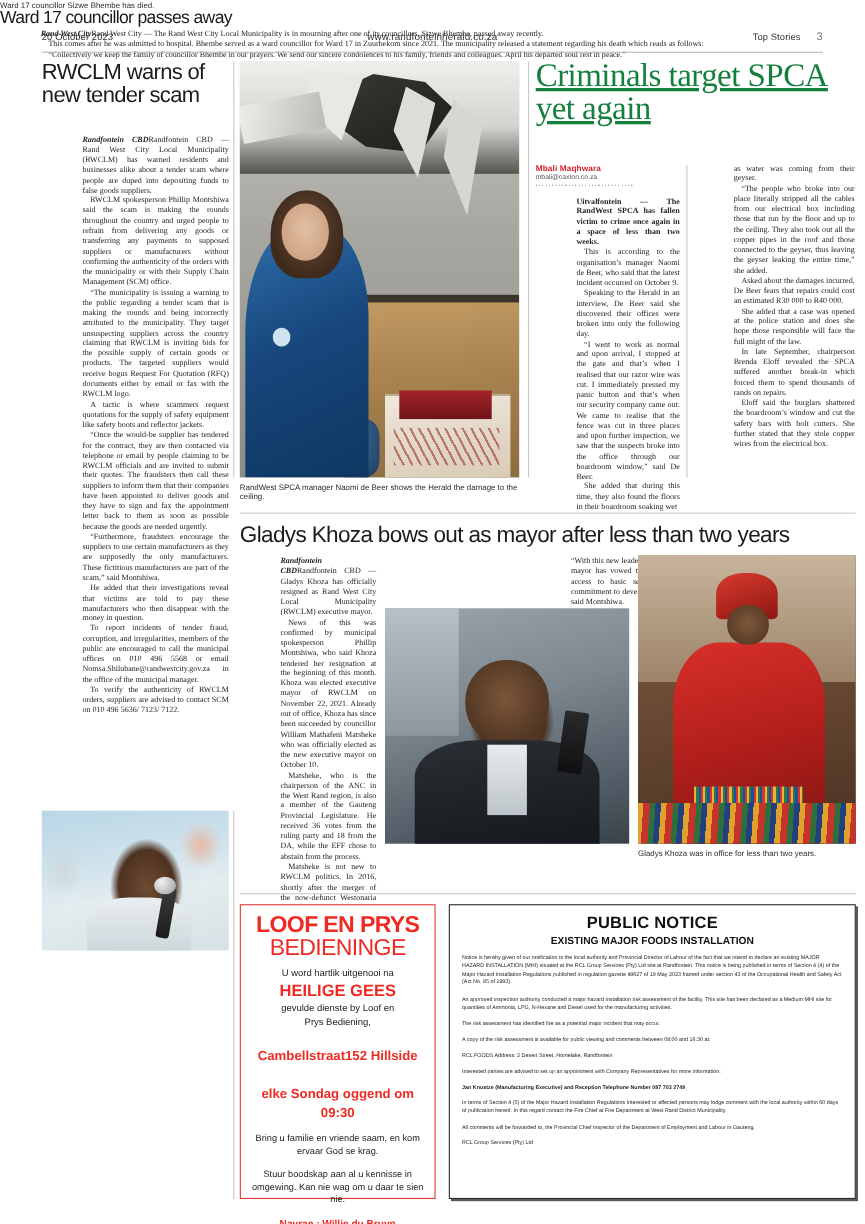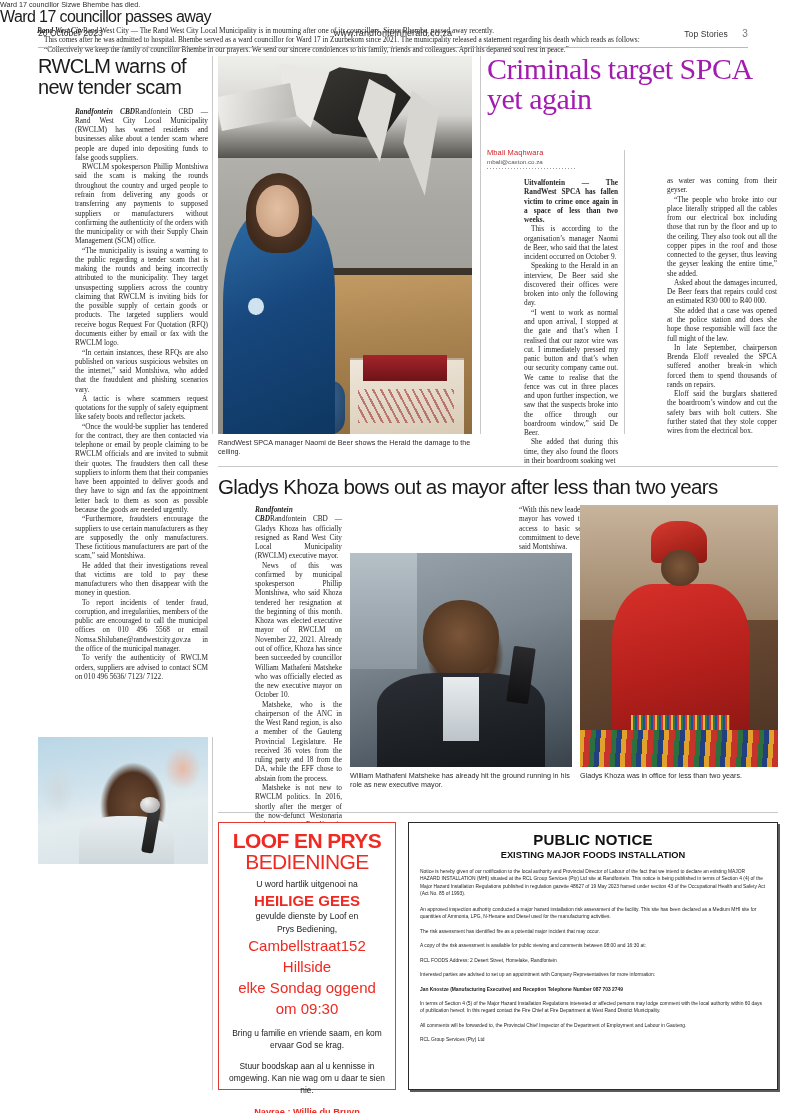--- a/index.html
+++ b/index.html
@@ -28,22 +28,22 @@
   .rule-top { position:absolute; left:38px; top:47px; width:710px; height:1px; background:#b9b9b9; }
 
   
   .hl {
     font-family:"Liberation Sans", sans-serif;
     font-weight:400; color:#1b1b1b;
     letter-spacing:-0.6px; line-height:1.04;
   }
   .hl-serif {
     font-family:"Liberation Serif", serif;
-    font-weight:400; color:#a21caf;
-    letter-spacing:-0.5px; line-height:1.0;
+    font-weight:400; color:#15803d;
+    letter-spacing:-0.5px; line-height:1.0;text-decoration:underline;
   }
   .body-txt {
     font-family:"Liberation Serif", serif;
     font-size:7.3px; line-height:1.27; text-align:justify;
     color:#242424; -webkit-hyphens:auto; hyphens:auto;padding-left:37px;
   }
   .body-txt p { margin:0; text-indent:7px; }
   .body-txt p.first { text-indent:0; }
   .lead-in { font-weight:bold; font-style:italic; }
   .caption {
@@ -51,21 +51,21 @@
     font-size:7.2px; line-height:1.3; color:#2c2c2c;
   }
 
   
   .vrule { position:absolute; width:1px; background:#c9c9c9; }
   .hrule { position:absolute; height:1px; background:#c9c9c9; }
 
   
   #col1 { position:absolute; left:38px; top:56px; width:170px; }
   #col1 .hl { font-size:20px; }
-  #col1 .story1-body { margin-top:9px; }
+  #col1 .story1-body { margin-top:24px; }
 
   .photo {
     position:relative; overflow:hidden; background:#ddd;
   }
   .ph-bhembe {
     position:absolute; left:38px; top:737px; width:170px; height:127px;
     background:
       radial-gradient(ellipse 46px 60px at 56% 54%, #6d4b33 0%, #4e3221 55%, rgba(78,50,33,0) 72%),
       radial-gradient(ellipse 20px 34px at 66% 72%, #2b2b2b 0%, rgba(43,43,43,0) 70%),
       radial-gradient(ellipse 60px 40px at 50% 100%, #dfe6ea 0%, rgba(223,230,234,0) 75%),
@@ -141,32 +141,32 @@
       background:radial-gradient(ellipse at 40% 30%,#3f6fa0,#1f3d5e); border-radius:30%; }
   .ph-spca .rack { position:absolute; left:28%; top:60%; width:18%; height:34%;
       background:repeating-linear-gradient(90deg,#3a3631 0 1.5px, rgba(120,115,108,.35) 1.5px 5px); }
 
   .cap-spca { position:absolute; left:218px; top:438px; width:254px; }
 
   
   #spca-hl { position:absolute; left:487px; top:54px; width:290px; font-size:30px; }
   .byline { position:absolute; left:487px; top:148px; width:130px; }
   .byline .bname {
-    font-family:"Liberation Sans", sans-serif; font-weight:normal;
+    font-family:"Liberation Sans", sans-serif; font-weight:bold;
     font-size:7.5px; color:#d1232a; letter-spacing:.1px;
   }
   .byline .bmail {
     font-family:"Liberation Sans", sans-serif; font-size:6.2px; color:#555; margin-top:1px;
   }
   .byline .bdots {
     margin-top:3px; width:88px; height:1px;
     background:repeating-linear-gradient(90deg,#9a9a9a 0 1px, rgba(0,0,0,0) 1px 3px);
   }
   #spca-c1 { position:absolute; left:487px; top:178px; width:131px; }
-  #spca-c2 { position:absolute; left:630px; top:148px; width:147px;margin-top:28px; }
+  #spca-c2 { position:absolute; left:630px; top:148px; width:147px; }
   .standfirst { font-weight:bold; }
 
   
   #khoza-hl { position:absolute; left:218px; top:476px; width:560px; font-size:20.5px; }
   #khoza-c1 { position:absolute; left:218px; top:505px; width:124px; }
   #khoza-c3 { position:absolute; left:482px; top:505px; width:124px; }
 
   .ph-matsheke {
     position:absolute; left:350px; top:505px; width:222px; height:262px;
     background:
@@ -215,21 +215,21 @@
   .ad-loof .al1 {
     color:#ef2a22; font-weight:bold; font-size:21px; line-height:1.0;
     letter-spacing:-0.6px;
   }
   .ad-loof .al2 {
     color:#ef2a22; font-weight:normal; font-size:21px; line-height:1.0;
     letter-spacing:-0.6px; margin-bottom:6px;
   }
   .ad-loof .aln { font-size:8.6px; color:#222; line-height:1.45; }
   .ad-loof .ahg { color:#ef2a22; font-weight:bold; font-size:15px; margin:2px 0 1px; }
-  .ad-loof .ared { color:#ef2a22; font-weight:normal; font-size:15px; line-height:1.4; }
+  .ad-loof .ared { color:#ef2a22; font-weight:bold; font-size:12px; line-height:1.4;margin-top:17px; }
   .ad-loof .ablk { font-size:8.4px; color:#222; line-height:1.42; margin-top:9px; }
   .ad-loof .anav { color:#ef2a22; font-weight:bold; font-size:9.2px; line-height:1.35; margin-top:9px; }
 
   
   .notice {
     position:absolute; left:408px; top:822px; width:370px; height:268px;
     border:1.4px solid #2a2a2a; background:#fff;
     box-shadow:2px 2px 0 #5a5a5a;
     padding:8px 11px 6px;
     font-family:"Liberation Sans", sans-serif;
@@ -263,21 +263,20 @@
   <div class="vrule" style="left:344px; top:505px; height:0px;"></div>
   <div class="hrule" style="left:218px; top:466px; width:560px;"></div>
   <div class="hrule" style="left:218px; top:812px; width:560px;"></div>
 
   <div id="col1">
     <div class="hl">RWCLM warns of new tender scam</div>
     <div class="body-txt story1-body">
       <p class="first"><span class="lead-in">Randfontein CBD</span><span>Randfontein CBD — Rand West City Local Municipality (RWCLM) has warned residents and businesses alike about a tender scam where people are duped into depositing funds to false goods suppliers.</span></p>
       <p>RWCLM spokesperson Phillip Montshiwa said the scam is making the rounds throughout the country and urged people to refrain from delivering any goods or transferring any payments to supposed suppliers or manufacturers without confirming the authenticity of the orders with the municipality or with their Supply Chain Management (SCM) office.</p>
       <p>“The municipality is issuing a warning to the public regarding a tender scam that is making the rounds and being incorrectly attributed to the municipality. They target unsuspecting suppliers across the country claiming that RWCLM is inviting bids for the possible supply of certain goods or products. The targeted suppliers would receive bogus Request For Quotation (RFQ) documents either by email or fax with the RWCLM logo.</p>
-      <p>“In certain instances, these RFQs are also published on various suspicious websites on the internet,” said Montshiwa, who added that the fraudulent and phishing scenarios vary.</p>
       <p>A tactic is where scammers request quotations for the supply of safety equipment like safety boots and reflector jackets.</p>
       <p>“Once the would-be supplier has tendered for the contract, they are then contacted via telephone or email by people claiming to be RWCLM officials and are invited to submit their quotes. The fraudsters then call these suppliers to inform them that their companies have been appointed to deliver goods and they have to sign and fax the appointment letter back to them as soon as possible because the goods are needed urgently.</p>
       <p>“Furthermore, fraudsters encourage the suppliers to use certain manufacturers as they are supposedly the only manufacturers. These fictitious manufacturers are part of the scam,” said Montshiwa.</p>
       <p>He added that their investigations reveal that victims are told to pay these manufacturers who then disappear with the money in question.</p>
       <p>To report incidents of tender fraud, corruption, and irregularities, members of the public are encouraged to call the municipal offices on 010 496 5568 or email Nomsa.Shilubane@randwestcity.gov.za in the office of the municipal manager.</p>
       <p>To verify the authenticity of RWCLM orders, suppliers are advised to contact SCM on 010 496 5636/ 7123/ 7122.</p>
     </div>
   </div>
 
   <div class="photo ph-bhembe">
@@ -357,21 +356,20 @@
     <p class="first">“With this new leadership, the municipality is looking forward to a brighter future. The mayor has vowed to focus on creating economic opportunities for all, increasing access to basic services, and protecting the environment. He expressed his commitment to developing Rand West City into a vibrant and prosperous community,” said Montshiwa.</p>
   </div>
 
   <div class="photo ph-matsheke" style="top:553px; height:214px;">
     <div class="bg1"></div>
     <div class="head"></div>
     <div class="suit"></div>
     <div class="shirtw"></div>
     <div class="phone"></div>
   </div>
-  <div class="caption cap-mats">William Mathafeni Matsheke has already hit the ground running in his role as new executive mayor.</div>
 
   <div class="photo ph-khoza" style="top:505px; height:262px;">
     <div class="wall"></div>
     <div class="dress"></div>
     <div class="hd"></div>
     <div class="fc"></div>
     <div class="beads"></div>
     <div class="stripes"></div>
   </div>
   <div class="caption cap-khoza">Gladys Khoza was in office for less than two years.</div>

